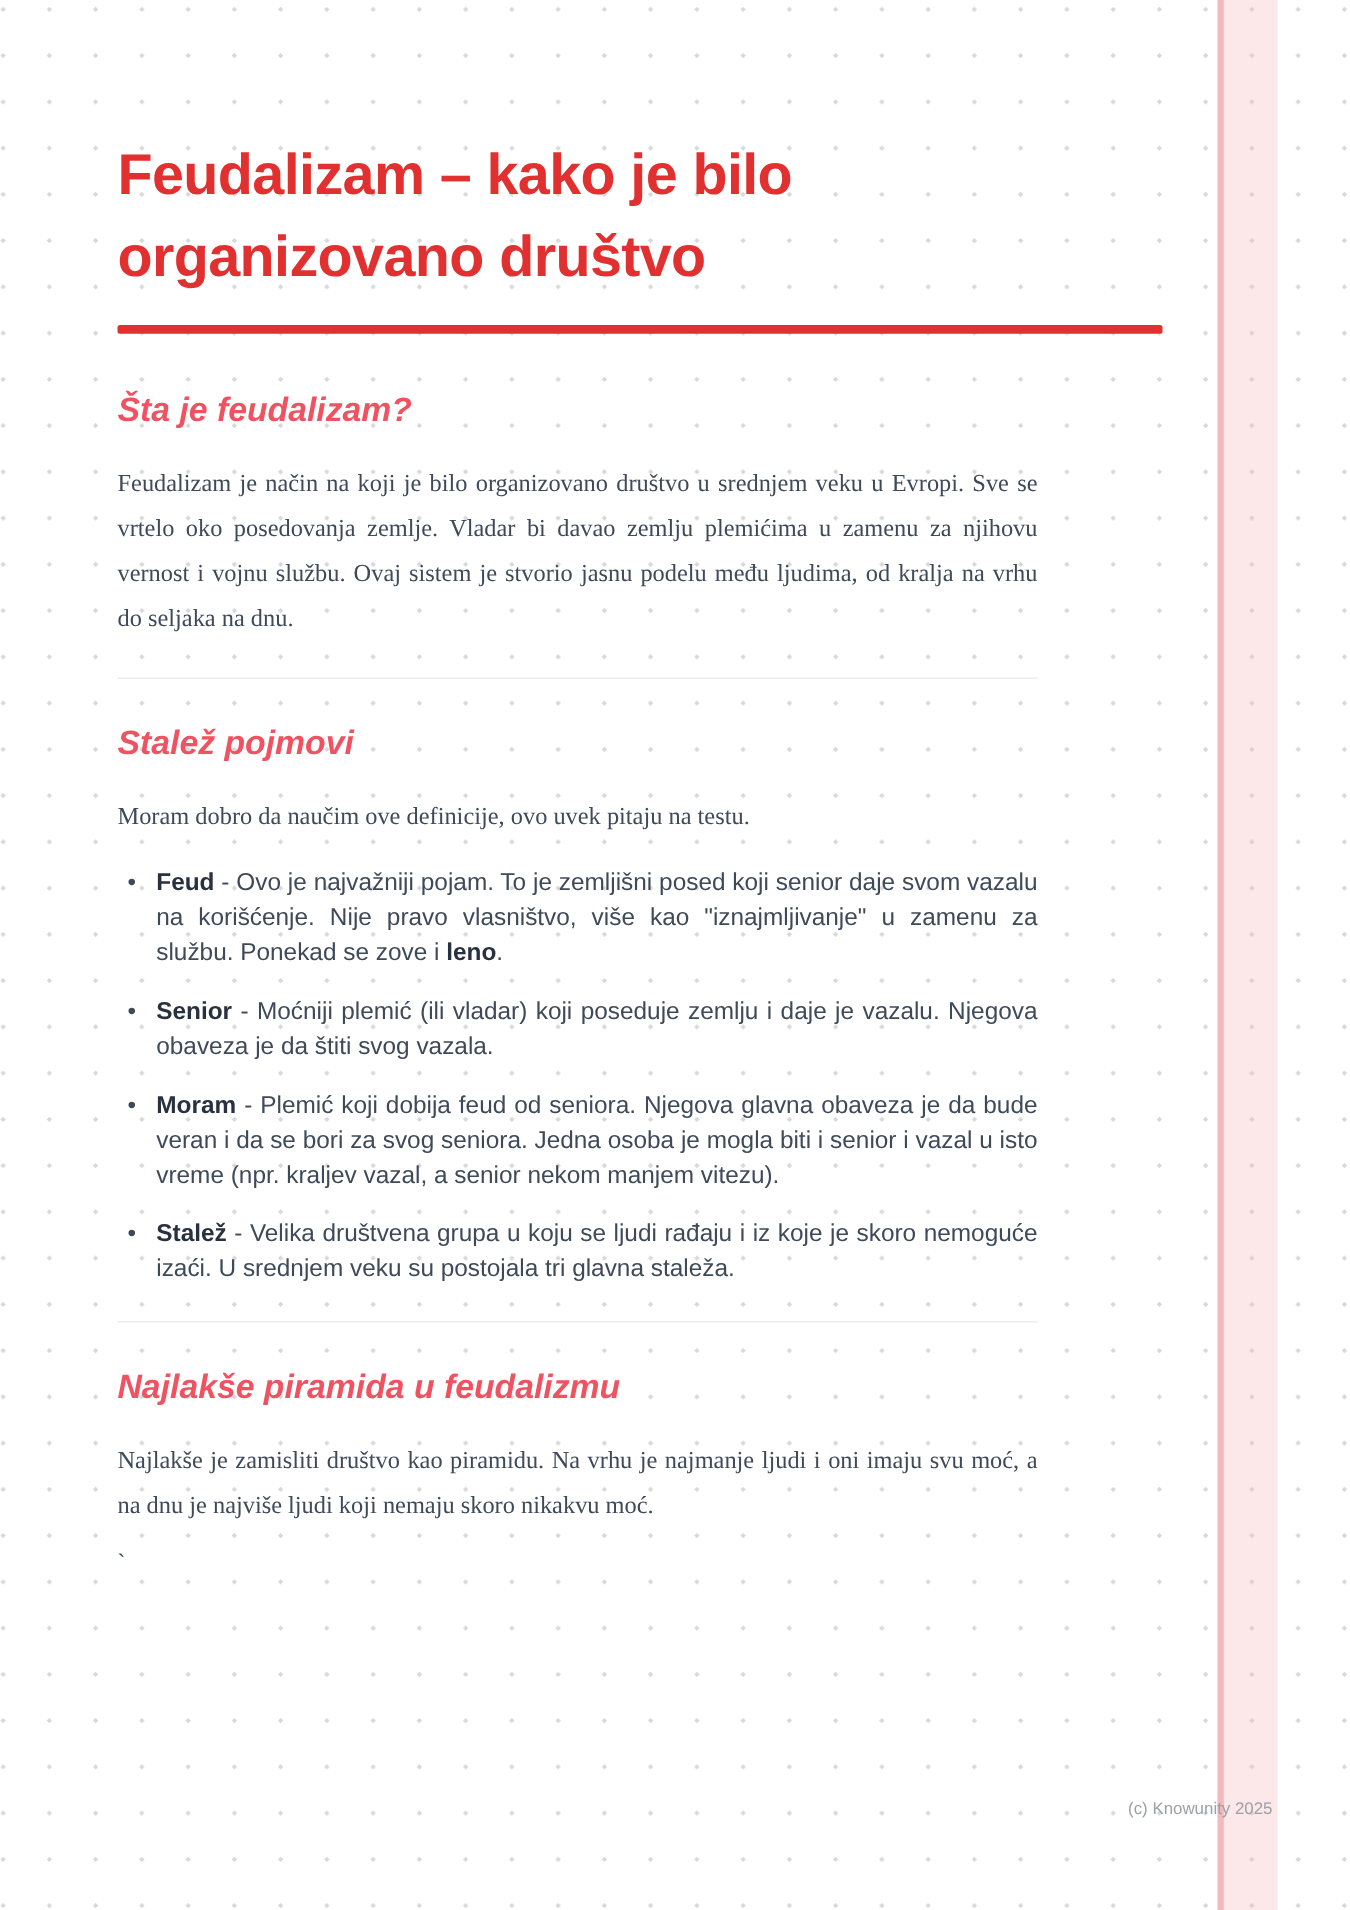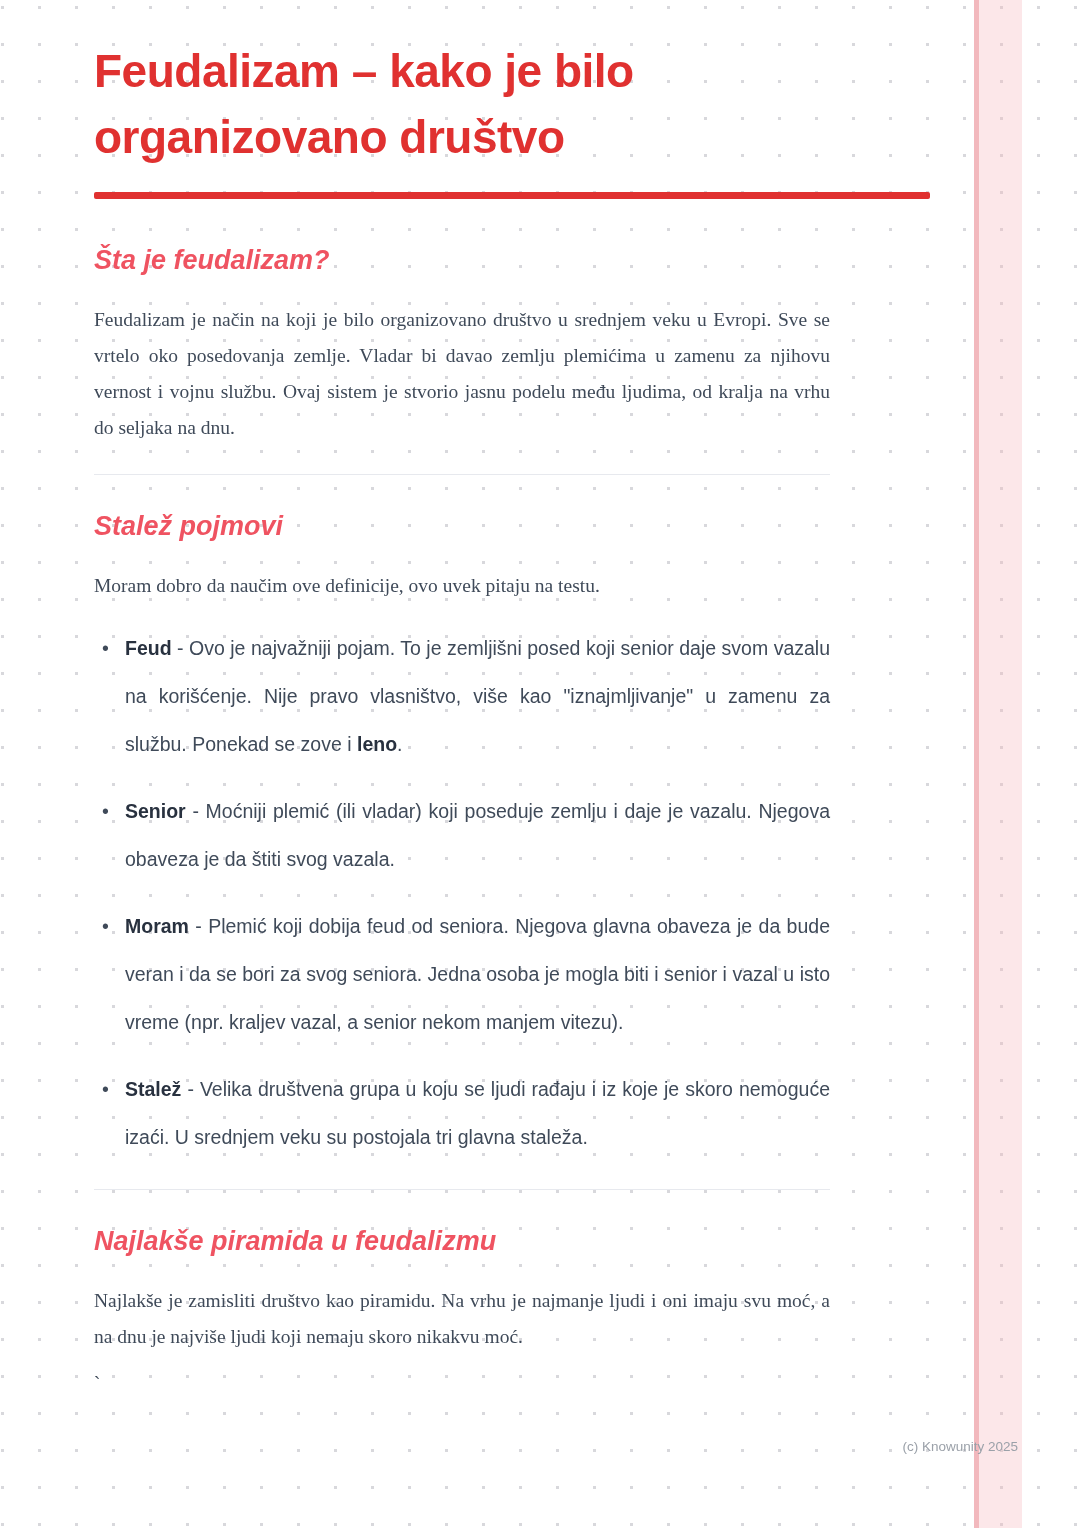--- a/index.html
+++ b/index.html
@@ -13,21 +13,21 @@
     background-size: 37px 37px;
     background-position: 21px 26px;
   }
   .edge-stripe {
     position:absolute; top:0; bottom:0; right:58px; width:48px;
     background: var(--stripe-bg,#f5b8bd55);
     border-left:5px solid var(--stripe-line,#e88a9180);
   }
   .content {
     position:relative;
-    padding:38px 0 0 94px;
+    padding:106px 0 0 94px;
     width:1000px;
   }
   h1.page-title {
     width:836px;
     font-size:46px;
     font-weight:800;
     letter-spacing:-0.5px;
     line-height:1.44;
     color:var(--title-red,#e03130);
   }
@@ -60,21 +60,21 @@
   .intro-par { margin-bottom:20px; }
   ul.terms-list {
     width:736px;
     list-style:none;
     margin-top:4px;
   }
   ul.terms-list li {
     position:relative;
     padding-left:31px;
     font-size:19.5px;
-    line-height:48px;
+    line-height:28px;
     color:var(--body-text,#3f4a59);
     text-align:justify;
     margin-bottom:19px;
   }
   ul.terms-list li:last-child { margin-bottom:0; }
   ul.terms-list li::before {
     content:"\2022";
     position:absolute;
     left:8px; top:0;
     color:var(--body-text,#3f4a59);

